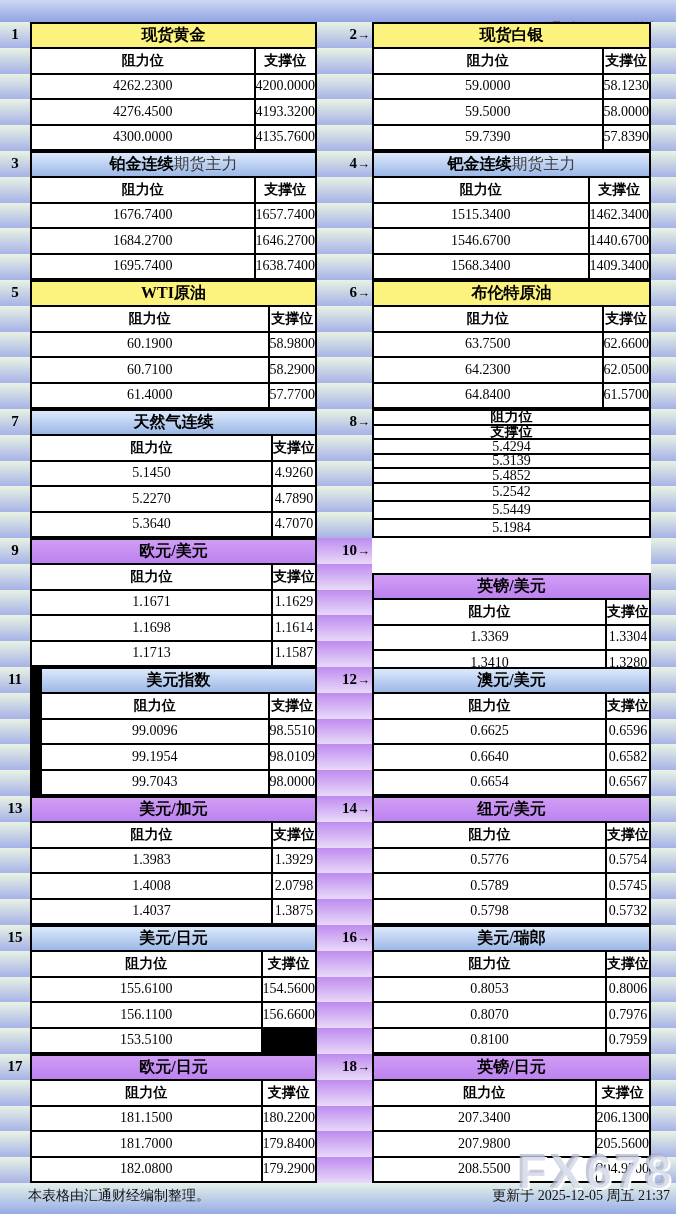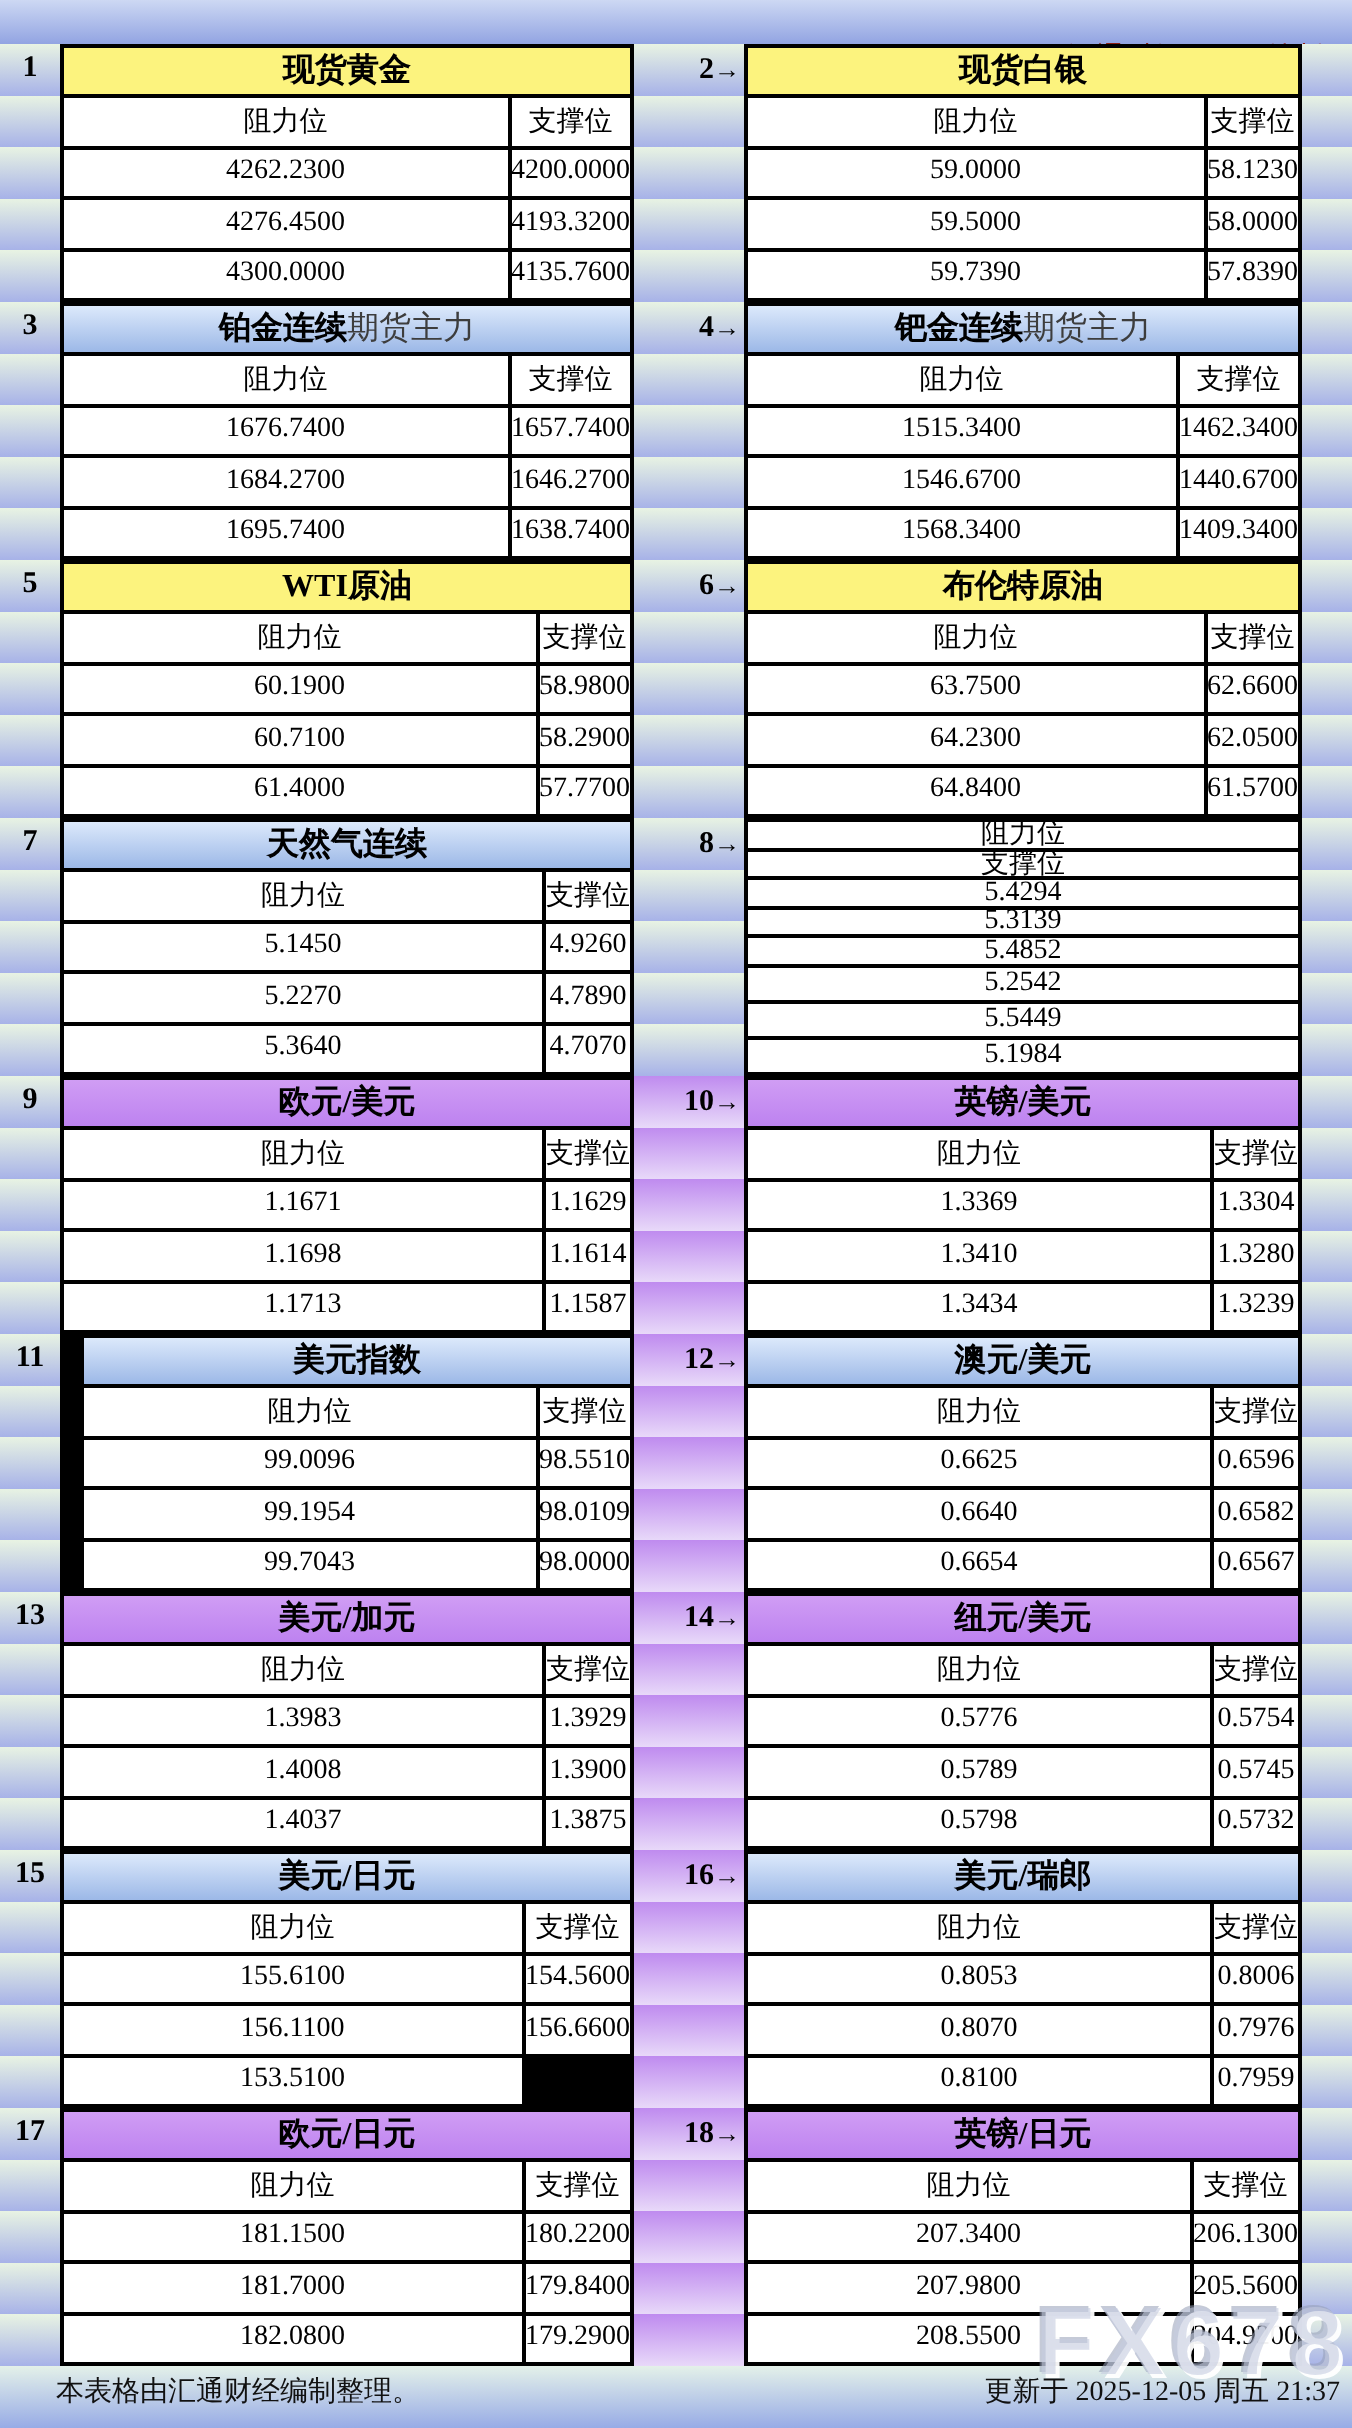--- a/index.html
+++ b/index.html
@@ -48,21 +48,21 @@
   }
   .cell {
     background:#fff; display:flex; align-items:center; justify-content:center;
     font-size:14px; color:#000; overflow:hidden; white-space:nowrap;
   }
   .title-cell { grid-column:1 / span 2; font-weight:bold; font-size:16px; }
   .title2 { font-weight:normal; color:#3d3d3d; }
   .theme-yellow .title-cell { background:#fcf37e; }
   .theme-blue   .title-cell { background:linear-gradient(#dce9fb,#9cb8e7); }
   .theme-purple .title-cell { background:linear-gradient(#d09df4,#bd82f0); }
-  .header-cell { font-weight:normal; }
+  .header-cell { font-weight:bold; }
 
   
   .watermark {
     position:absolute; right:2px; top:1144px;
     font-family:"Liberation Sans","DejaVu Sans",sans-serif;
     font-size:48px; font-weight:bold; letter-spacing:3px;
     color:rgba(196,204,224,0.60);
     text-shadow:2px 2px 0 rgba(255,255,255,0.95), -1px -1px 0 rgba(150,158,182,0.55);
     pointer-events:none;
   }
@@ -222,21 +222,21 @@
   <div class="cell">1.1671</div>
         <div class="cell">1.1629</div>
         <div class="cell">1.1698</div>
         <div class="cell">1.1614</div>
         <div class="cell">1.1713</div>
         <div class="cell">1.1587</div>
       </div>
 <div class="gap-cell stripes-purple" style="grid-area: 5 / 3;">
         <div class="num-label"><span>10</span><span class="arrow-glyph">→</span></div>
       </div>
-  <div class="panel theme-purple" style="grid-area: 5 / 4;">
+  <div class="panel theme-purple" style="grid-area: 5 / 4; margin-top: 35px;">
     <div class="cell title-cell">
       <span class="t1">英镑/美元</span>
           <span class="title2"></span>
     </div>
     <div class="cell header-cell">阻力位</div>
     <div class="cell header-cell">支撑位</div>
   <div class="cell">1.3369</div>
         <div class="cell">1.3304</div>
         <div class="cell">1.3410</div>
         <div class="cell">1.3280</div>
@@ -283,21 +283,21 @@
   <div class="panel theme-purple" style="grid-area: 7 / 2;">
     <div class="cell title-cell">
       <span class="t1">美元/加元</span>
           <span class="title2"></span>
     </div>
     <div class="cell header-cell">阻力位</div>
     <div class="cell header-cell">支撑位</div>
   <div class="cell">1.3983</div>
         <div class="cell">1.3929</div>
         <div class="cell">1.4008</div>
-        <div class="cell">1.3900</div>
+        <div class="cell">2.0798</div>
         <div class="cell">1.4037</div>
         <div class="cell">1.3875</div>
       </div>
 <div class="gap-cell stripes-purple" style="grid-area: 7 / 3;">
         <div class="num-label"><span>14</span><span class="arrow-glyph">→</span></div>
       </div>
   <div class="panel theme-purple" style="grid-area: 7 / 4;">
     <div class="cell title-cell">
       <span class="t1">纽元/美元</span>
           <span class="title2"></span>

